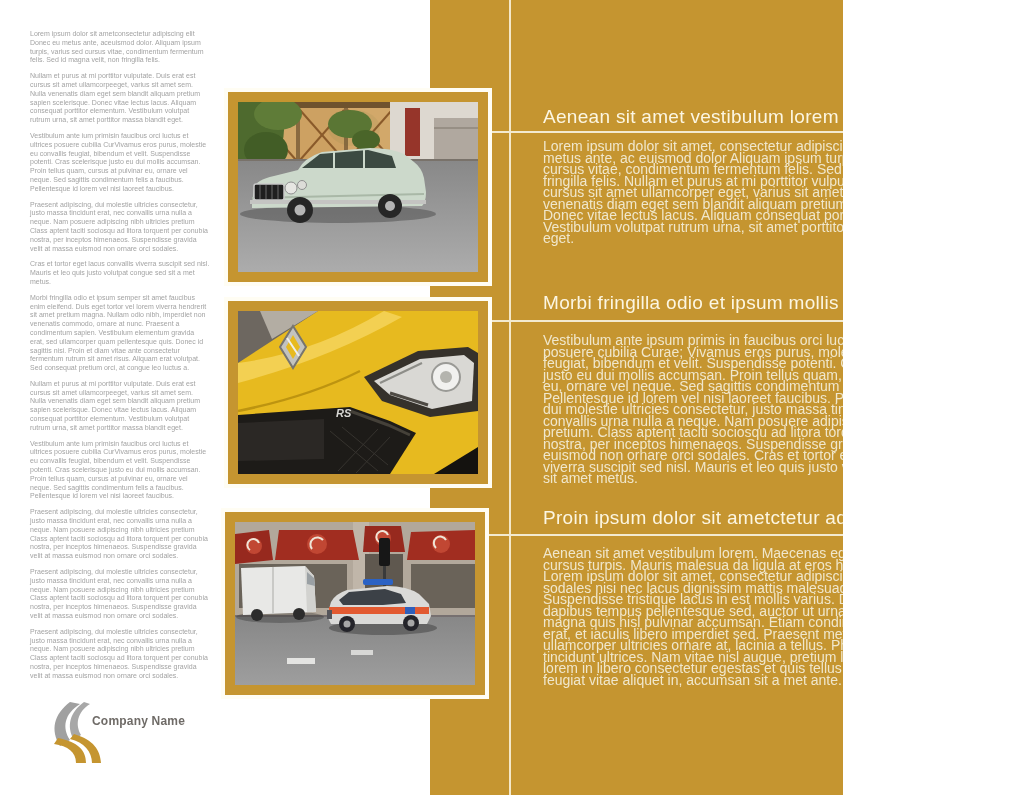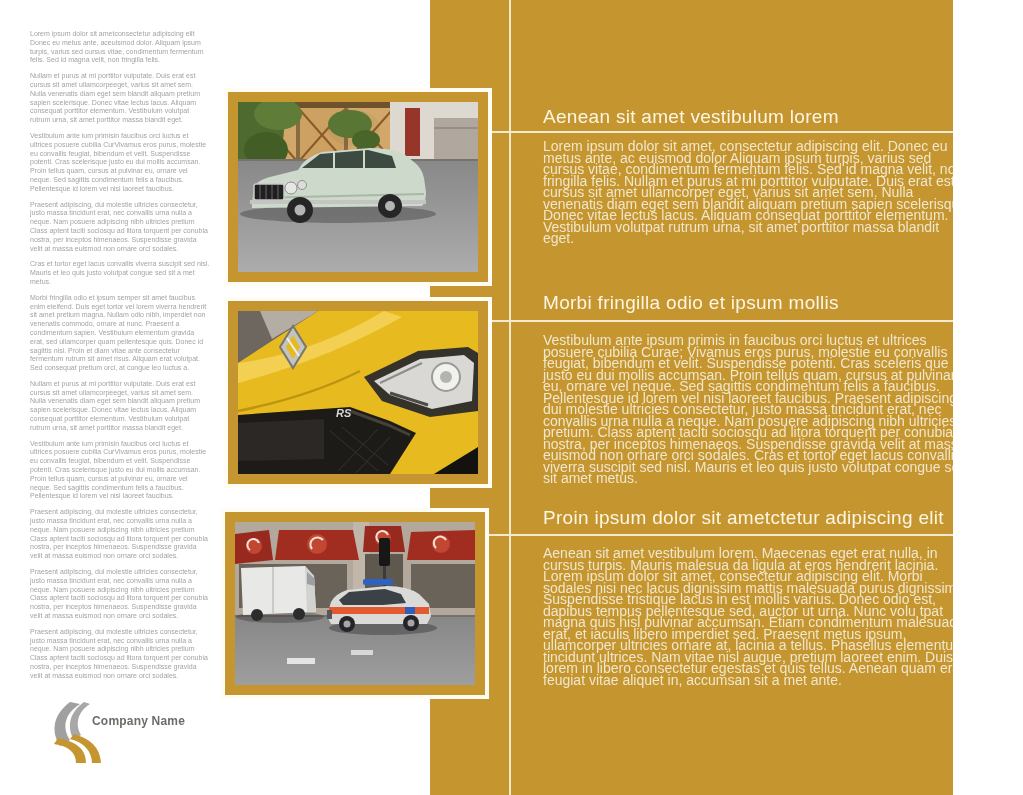--- a/index.html
+++ b/index.html
@@ -1,17 +1,17 @@
 <!DOCTYPE html>
 <html><head>
 <meta charset="utf-8">
 <style>
   html,body { margin:0; padding:0; }
   .page {
-    position:relative; width:953px; height:795px;
+    position:relative; width:843px; height:795px;
     background:#ffffff; overflow:hidden;
     font-family:"Liberation Sans", sans-serif;
   }
   
   .gold-panel { position:absolute; left:430px; top:0; width:553px; height:795px; background:#c59530; }
   .dark-strip { position:absolute; left:983px; top:0; width:40px; height:795px; background:#6c6661; }
   .v-divider  { position:absolute; left:509px; top:0; width:2px; height:795px; background:rgba(255,252,240,.8); }
 
   
   .left-col {

